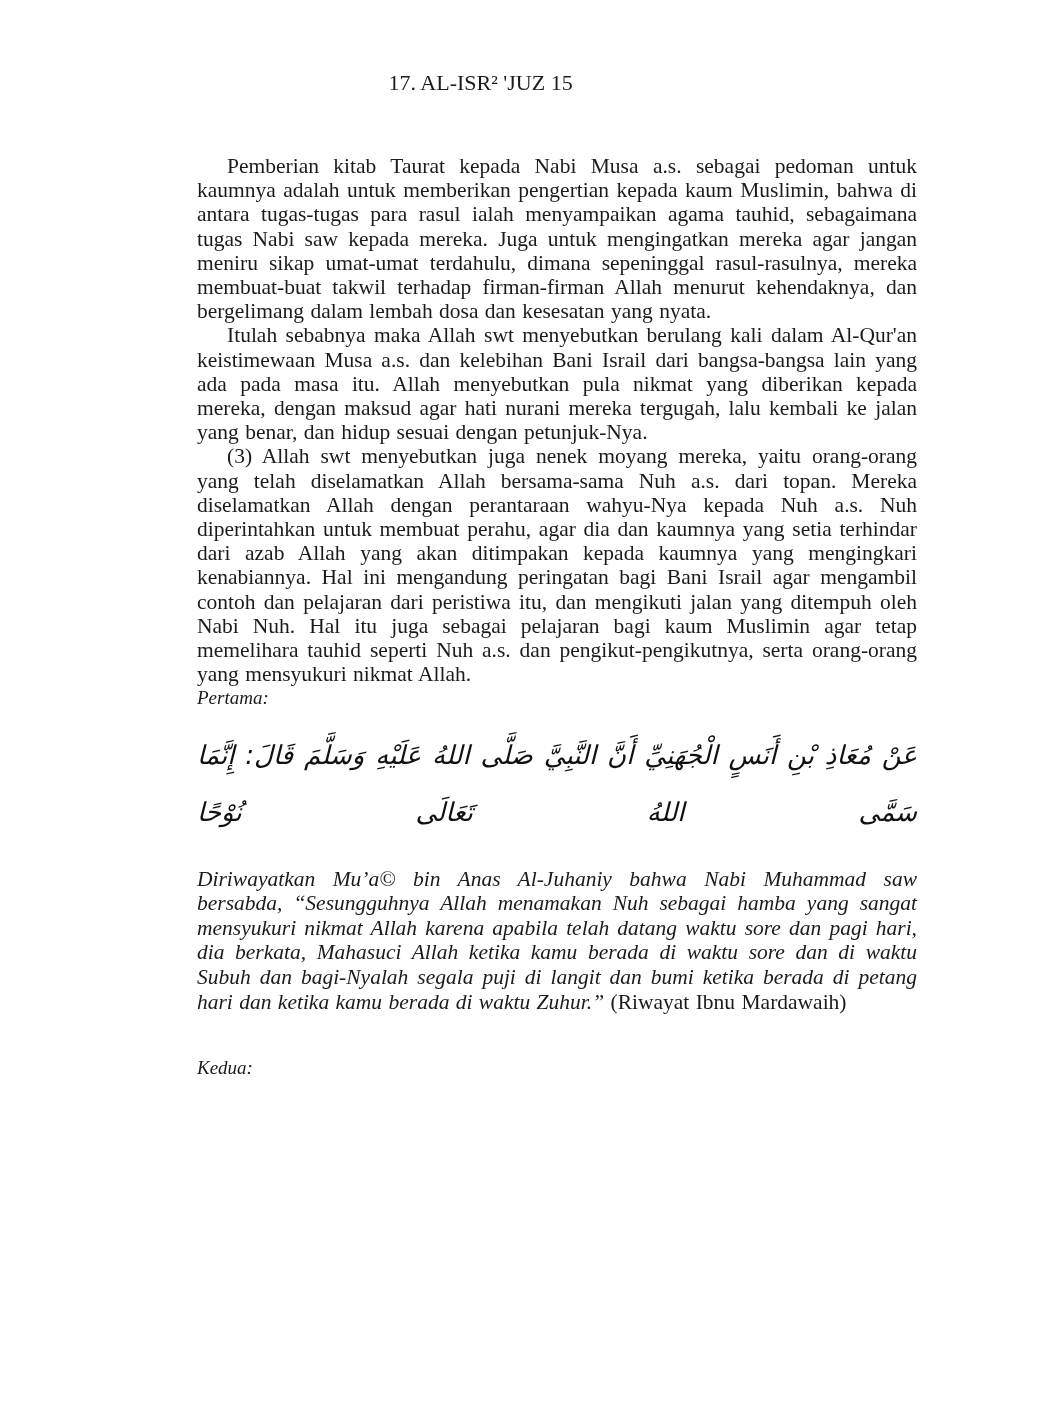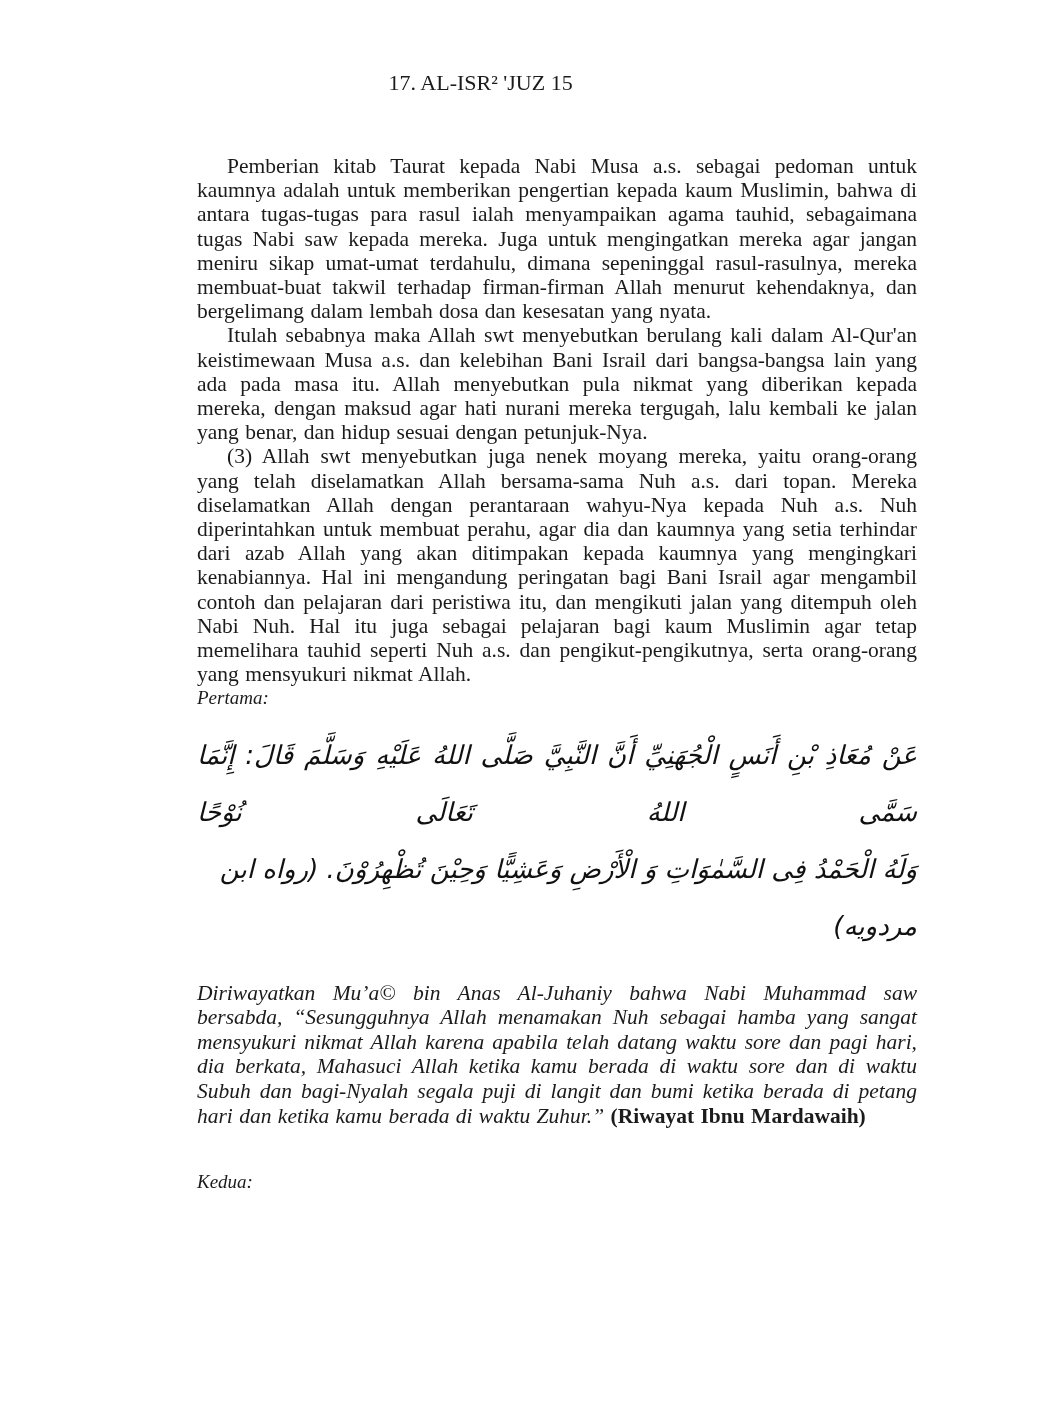--- a/index.html
+++ b/index.html
@@ -69,21 +69,21 @@
     text-align-last: right;
   }
   .translation {
     margin: 26px 0 0 0;
     font-size: 21.5px;
     line-height: 24.6px;
     text-align: justify;
     word-spacing: 1px;
   }
   .translation .ital { font-style: italic; font-family: Liberation Serif, serif; }
-  .translation .attrib { font-style: normal; font-weight: bold; }
+  .translation .attrib { font-style: normal; }
   .kedua { margin-top: 42px; }
 </style>
 </head>
 <body>
 
 <div class="page">
 
   <div class="running-header">
     <span class="hdr-center">17. AL-ISR² '</span>
     <span class="hdr-right">JUZ 15</span>
@@ -95,21 +95,20 @@
 
     <p class="body-par">Itulah sebabnya maka Allah swt menyebutkan berulang kali dalam Al-Qur'an keistimewaan Musa a.s. dan kelebihan Bani Israil dari bangsa-bangsa lain yang ada pada masa itu. Allah menyebutkan pula nikmat yang diberikan kepada mereka, dengan maksud agar hati nurani mereka tergugah, lalu kembali ke jalan yang benar, dan hidup sesuai dengan petunjuk-Nya.</p>
 
     <p class="body-par">(3) Allah swt menyebutkan juga nenek moyang mereka, yaitu orang-orang yang telah diselamatkan Allah bersama-sama Nuh a.s. dari topan. Mereka diselamatkan Allah dengan perantaraan wahyu-Nya kepada Nuh a.s. Nuh diperintahkan untuk membuat perahu, agar dia dan kaumnya yang setia terhindar dari azab Allah yang akan ditimpakan kepada kaumnya yang mengingkari kenabiannya. Hal ini mengandung peringatan bagi Bani Israil agar mengambil contoh dan pelajaran dari peristiwa itu, dan mengikuti jalan yang ditempuh oleh Nabi Nuh. Hal itu juga sebagai pelajaran bagi kaum Muslimin agar tetap memelihara tauhid seperti Nuh a.s. dan pengikut-pengikutnya, serta orang-orang yang mensyukuri nikmat Allah.</p>
 
 
     <p class="pertama">Pertama:</p>
 
     <div class="arabic-block" dir="rtl" lang="ar">
       <div class="arabic-line">عَنْ مُعَاذِ بْنِ أَنَسٍ الْجُهَنِيِّ أَنَّ النَّبِيَّ صَلَّى اللهُ عَلَيْهِ وَسَلَّمَ قَالَ: إِنَّمَا سَمَّى اللهُ تَعَالَى نُوْحًا</div>
-      <div class="arabic-line last">وَلَهُ الْحَمْدُ فِى السَّمٰوَاتِ وَ الْأَرْضِ وَعَشِيًّا وَحِيْنَ تُظْهِرُوْنَ. (رواه ابن مردويه)</div>
     </div>
 
     <p class="translation">
       <span class="ital">Diriwayatkan Mu’a© bin Anas Al-Juhaniy bahwa Nabi Muhammad saw bersabda, “Sesungguhnya Allah menamakan Nuh sebagai hamba yang sangat mensyukuri nikmat Allah karena apabila telah datang waktu sore dan pagi hari, dia berkata, Mahasuci Allah ketika kamu berada di waktu sore dan di waktu Subuh dan bagi-Nyalah segala puji di langit dan bumi ketika berada di petang hari dan ketika kamu berada di waktu Zuhur.”</span>
       <span class="attrib">(Riwayat Ibnu Mardawaih)</span>
     </p>
 
     <p class="kedua">Kedua:</p>
 
   </div>

